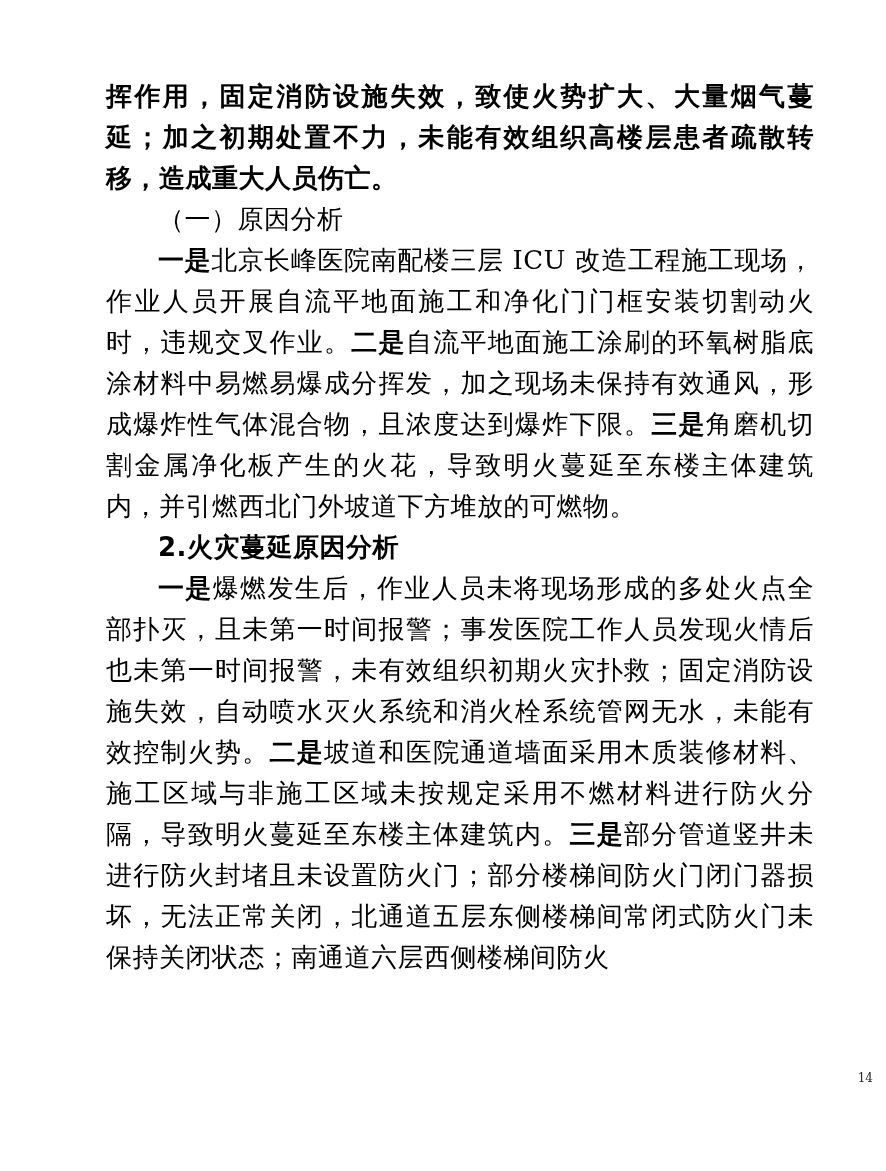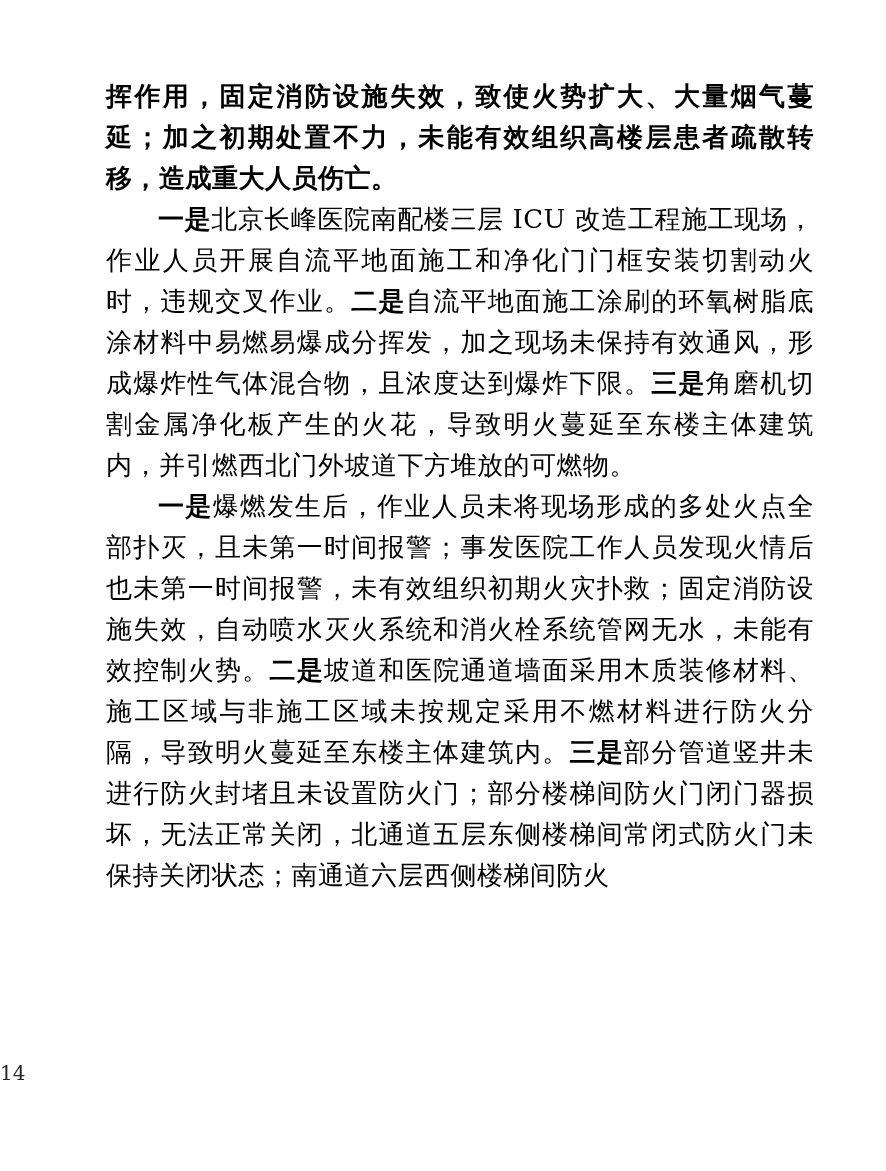--- a/index.html
+++ b/index.html
@@ -48,37 +48,39 @@
   .para.body-text {
     text-indent: 2em;
   }
   .seg-bold {
     font-weight: 700;
     font-family: "DejaVu Sans", "Liberation Sans", sans-serif;
   }
   .footer {
     position: absolute;
     left: 0;
-    right: 4px;
+    right: 13px;
     bottom: 86px;
-    text-align: left;
+    text-align: right;
     font-family: "DejaVu Serif", "Liberation Serif", serif;
-    font-size: 20px;
+    font-size: 12px;
     color: #26262e;
   }
 </style>
 </head>
 <body>
 
 <div class="page">
 
   <p class="para lead-bold"><span class="seg-bold">挥作用，固定消防设施失效，致使火势扩大、大量烟气蔓延；加之初期处置不力，未能有效组织高楼层患者疏散转移，造成重大人员伤亡。</span></p>
 
+  <p class="para heading-kai">（一）原因分析</p>
 
 
   <p class="para body-text"><span class="seg-bold">一是</span><span>北京长峰医院南配楼三层 ICU 改造工程施工现场，作业人员开展自流平地面施工和净化门门框安装切割动火时，违规交叉作业。</span><span class="seg-bold">二是</span><span>自流平地面施工涂刷的环氧树脂底涂材料中易燃易爆成分挥发，加之现场未保持有效通风，形成爆炸性气体混合物，且浓度达到爆炸下限。</span><span class="seg-bold">三是</span><span>角磨机切割金属净化板产生的火花，导致明火蔓延至东楼主体建筑内，并引燃西北门外坡道下方堆放的可燃物。</span></p>
 
+  <p class="para heading-bold">2.火灾蔓延原因分析</p>
 
   <p class="para body-text"><span class="seg-bold">一是</span><span>爆燃发生后，作业人员未将现场形成的多处火点全部扑灭，且未第一时间报警；事发医院工作人员发现火情后也未第一时间报警，未有效组织初期火灾扑救；固定消防设施失效，自动喷水灭火系统和消火栓系统管网无水，未能有效控制火势。</span><span class="seg-bold">二是</span><span>坡道和医院通道墙面采用木质装修材料、施工区域与非施工区域未按规定采用不燃材料进行防火分隔，导致明火蔓延至东楼主体建筑内。</span><span class="seg-bold">三是</span><span>部分管道竖井未进行防火封堵且未设置防火门；部分楼梯间防火门闭门器损坏，无法正常关闭，北通道五层东侧楼梯间常闭式防火门未保持关闭状态；南通道六层西侧楼梯间防火</span></p>
 
   <div class="footer">14</div>
 
 </div>
 
 </body></html>

